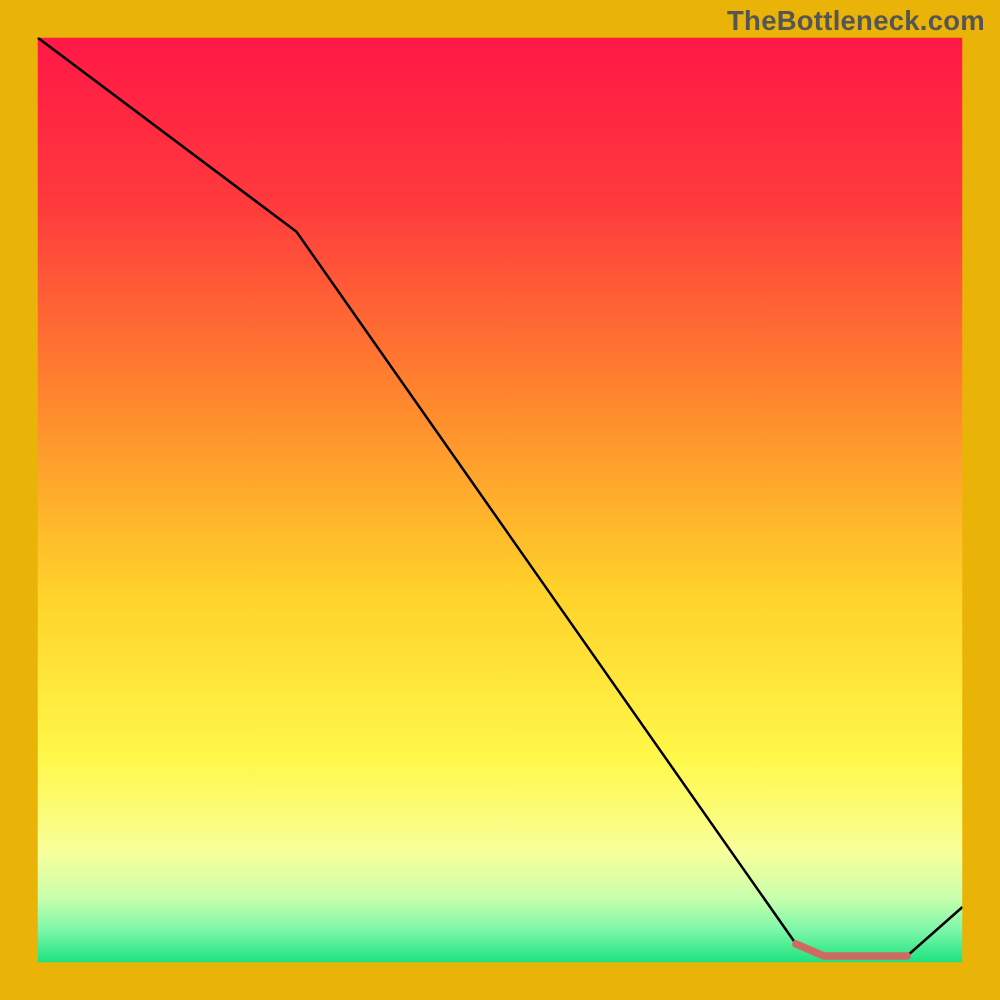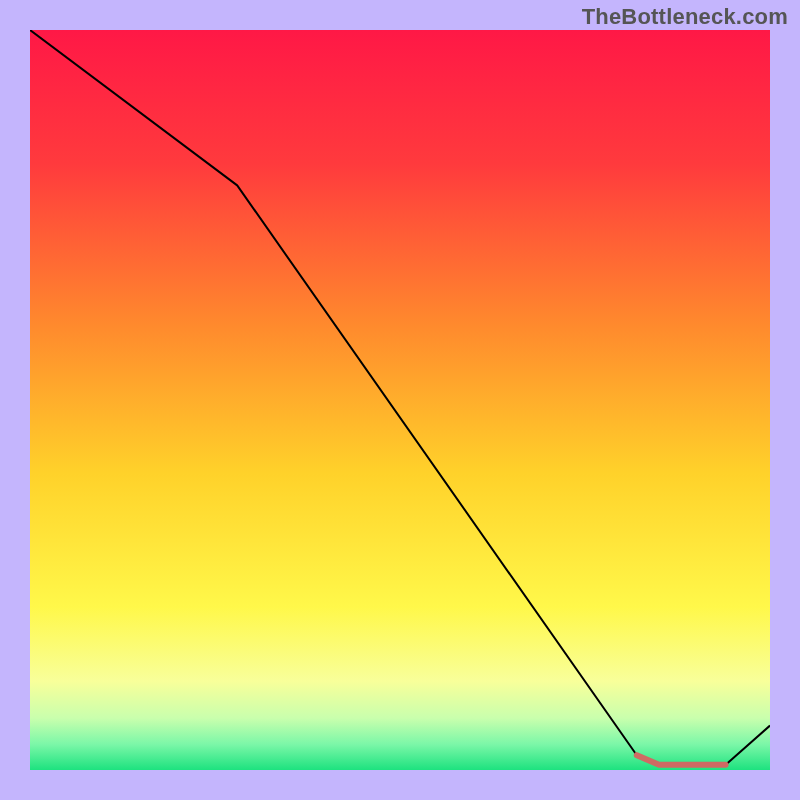--- a/index.html
+++ b/index.html
@@ -8,21 +8,21 @@
     width: 800px;
     height: 800px;
     background: #000;
     font-family: Arial, Helvetica, sans-serif;
     overflow: hidden;
   }
   .frame {
     position: relative;
     width: 800px;
     height: 800px;
-    background: #c4b5fd;
+    background: #eab308;
   }
   .watermark {
     position: absolute;
     top: 4px;
     right: 12px;
     color: #555;
     font-size: 22px;
     font-weight: 600;
     letter-spacing: 0.2px;
     user-select: none;

